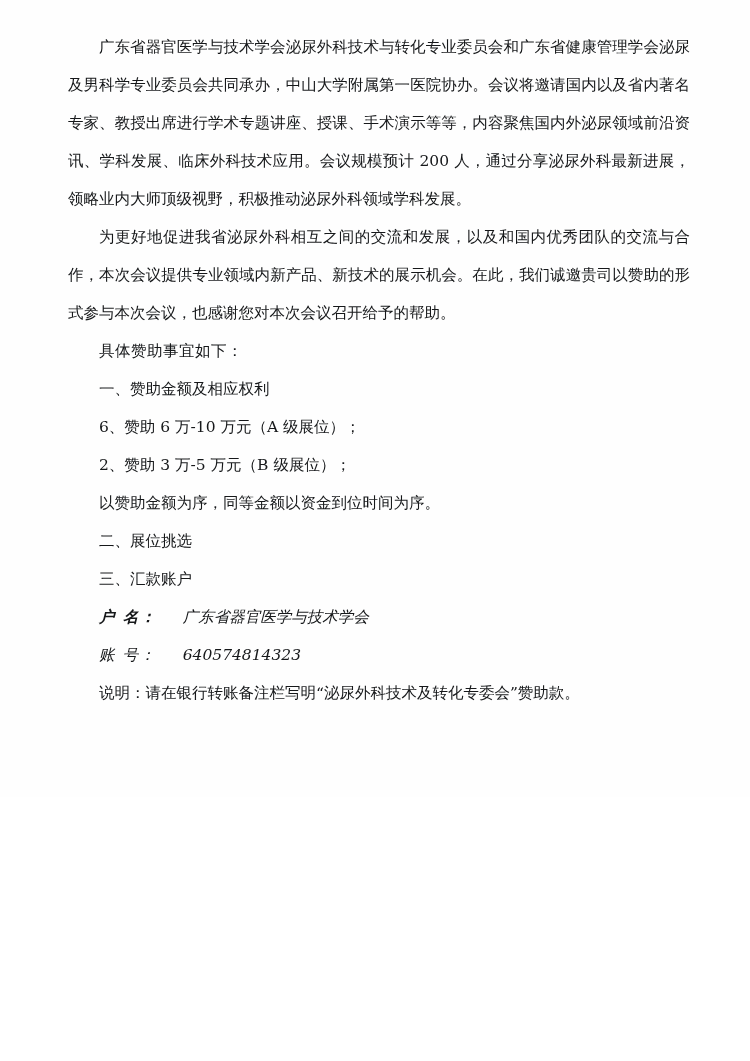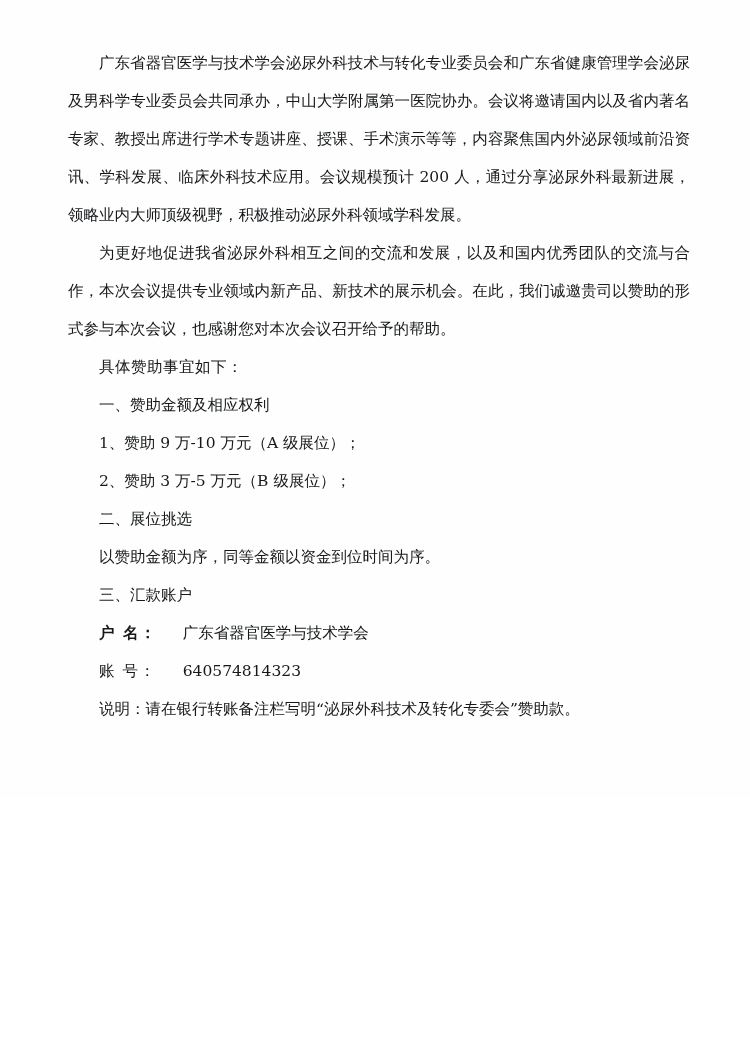--- a/index.html
+++ b/index.html
@@ -12,21 +12,21 @@
     background: #ffffff;
     font-family: "DejaVu Serif", "Liberation Serif", serif;
     color: #1a1a1a;
     overflow: hidden;
   }
   .page {
     position: relative;
     width: 750px;
     height: 797px;
     box-sizing: border-box;
-    padding: 44px 60px 40px 68px;
+    padding: 28px 60px 40px 68px;
     background: #fefefe;
   }
   .doc-body {
     font-size: 15.5px;
     line-height: 38px;
     color: #16181a;
   }
   p {
     margin: 0;
     text-align: justify;
@@ -44,20 +44,21 @@
   }
   .bold-inline {
     font-weight: normal;
     letter-spacing: 0.5px;
   }
   .bank-row {
     display: flex;
     align-items: flex-end;
     text-indent: 0;
     padding-left: 2em;
+    font-style: italic;
   }
   .bank-label {
     width: 5.4em;
     flex: 0 0 auto;
     letter-spacing: 0.1em;
   }
   .bank-label.bold {
     font-weight: bold;
   }
   .bank-value {
@@ -75,25 +76,25 @@
 
     <p class="para-indent">广东省器官医学与技术学会泌尿外科技术与转化专业委员会和广东省健康管理学会泌尿及男科学专业委员会共同承办，中山大学附属第一医院协办。会议将邀请国内以及省内著名专家、教授出席进行学术专题讲座、授课、手术演示等等，内容聚焦国内外泌尿领域前沿资讯、学科发展、临床外科技术应用。会议规模预计 200 人，通过分享泌尿外科最新进展，领略业内大师顶级视野，积极推动泌尿外科领域学科发展。</p>
 
     <p class="para-indent">为更好地促进我省泌尿外科相互之间的交流和发展，以及和国内优秀团队的交流与合作，本次会议提供专业领域内新产品、新技术的展示机会。在此，我们诚邀贵司以赞助的形式参与本次会议，也感谢您对本次会议召开给予的帮助。</p>
 
     <p class="section-head">
       <span class="bold-inline">具体赞助事宜如下：</span>
     </p>
 
     <p class="list-line">一、赞助金额及相应权利</p>
-    <p class="list-line">1、赞助 9 万-10 万元（A 级展位）；</p>
+    <p class="list-line">6、赞助 6 万-10 万元（A 级展位）；</p>
     <p class="list-line">2、赞助 3 万-5 万元（B 级展位）；</p>
 
+    <p class="list-line">以赞助金额为序，同等金额以资金到位时间为序。</p>
     <p class="list-line">二、展位挑选</p>
-    <p class="list-line">以赞助金额为序，同等金额以资金到位时间为序。</p>
 
     <p class="list-line">三、汇款账户</p>
 
     <div class="bank-row">
       <span class="bank-label bold">户    名：</span>
       <span class="bank-value">广东省器官医学与技术学会</span>
     </div>
 
 
     <div class="bank-row">

